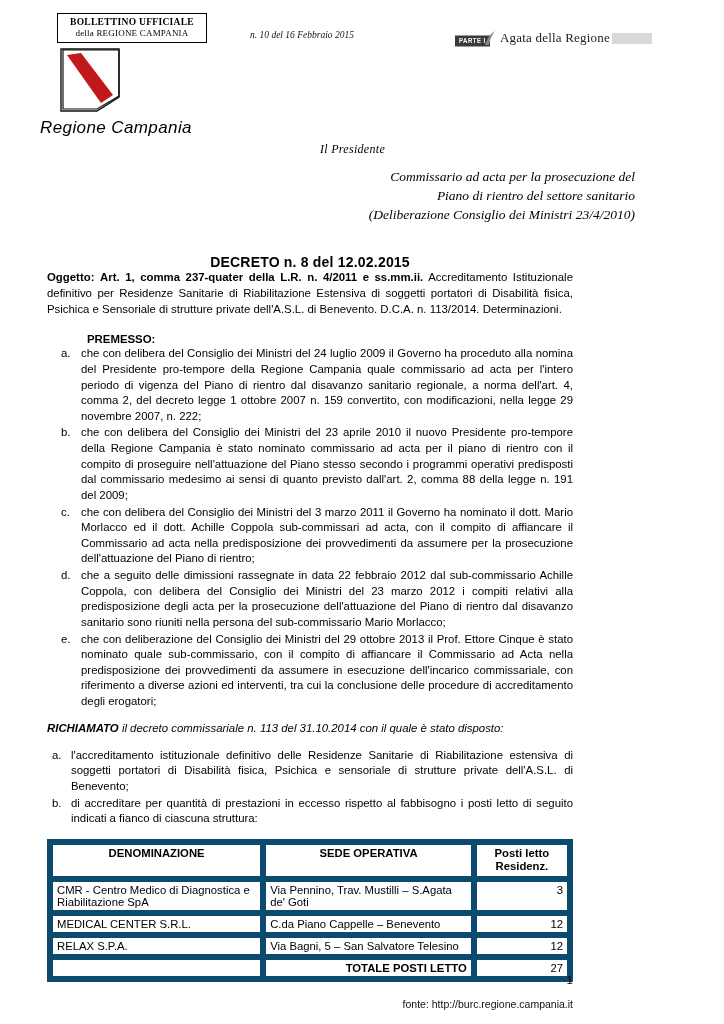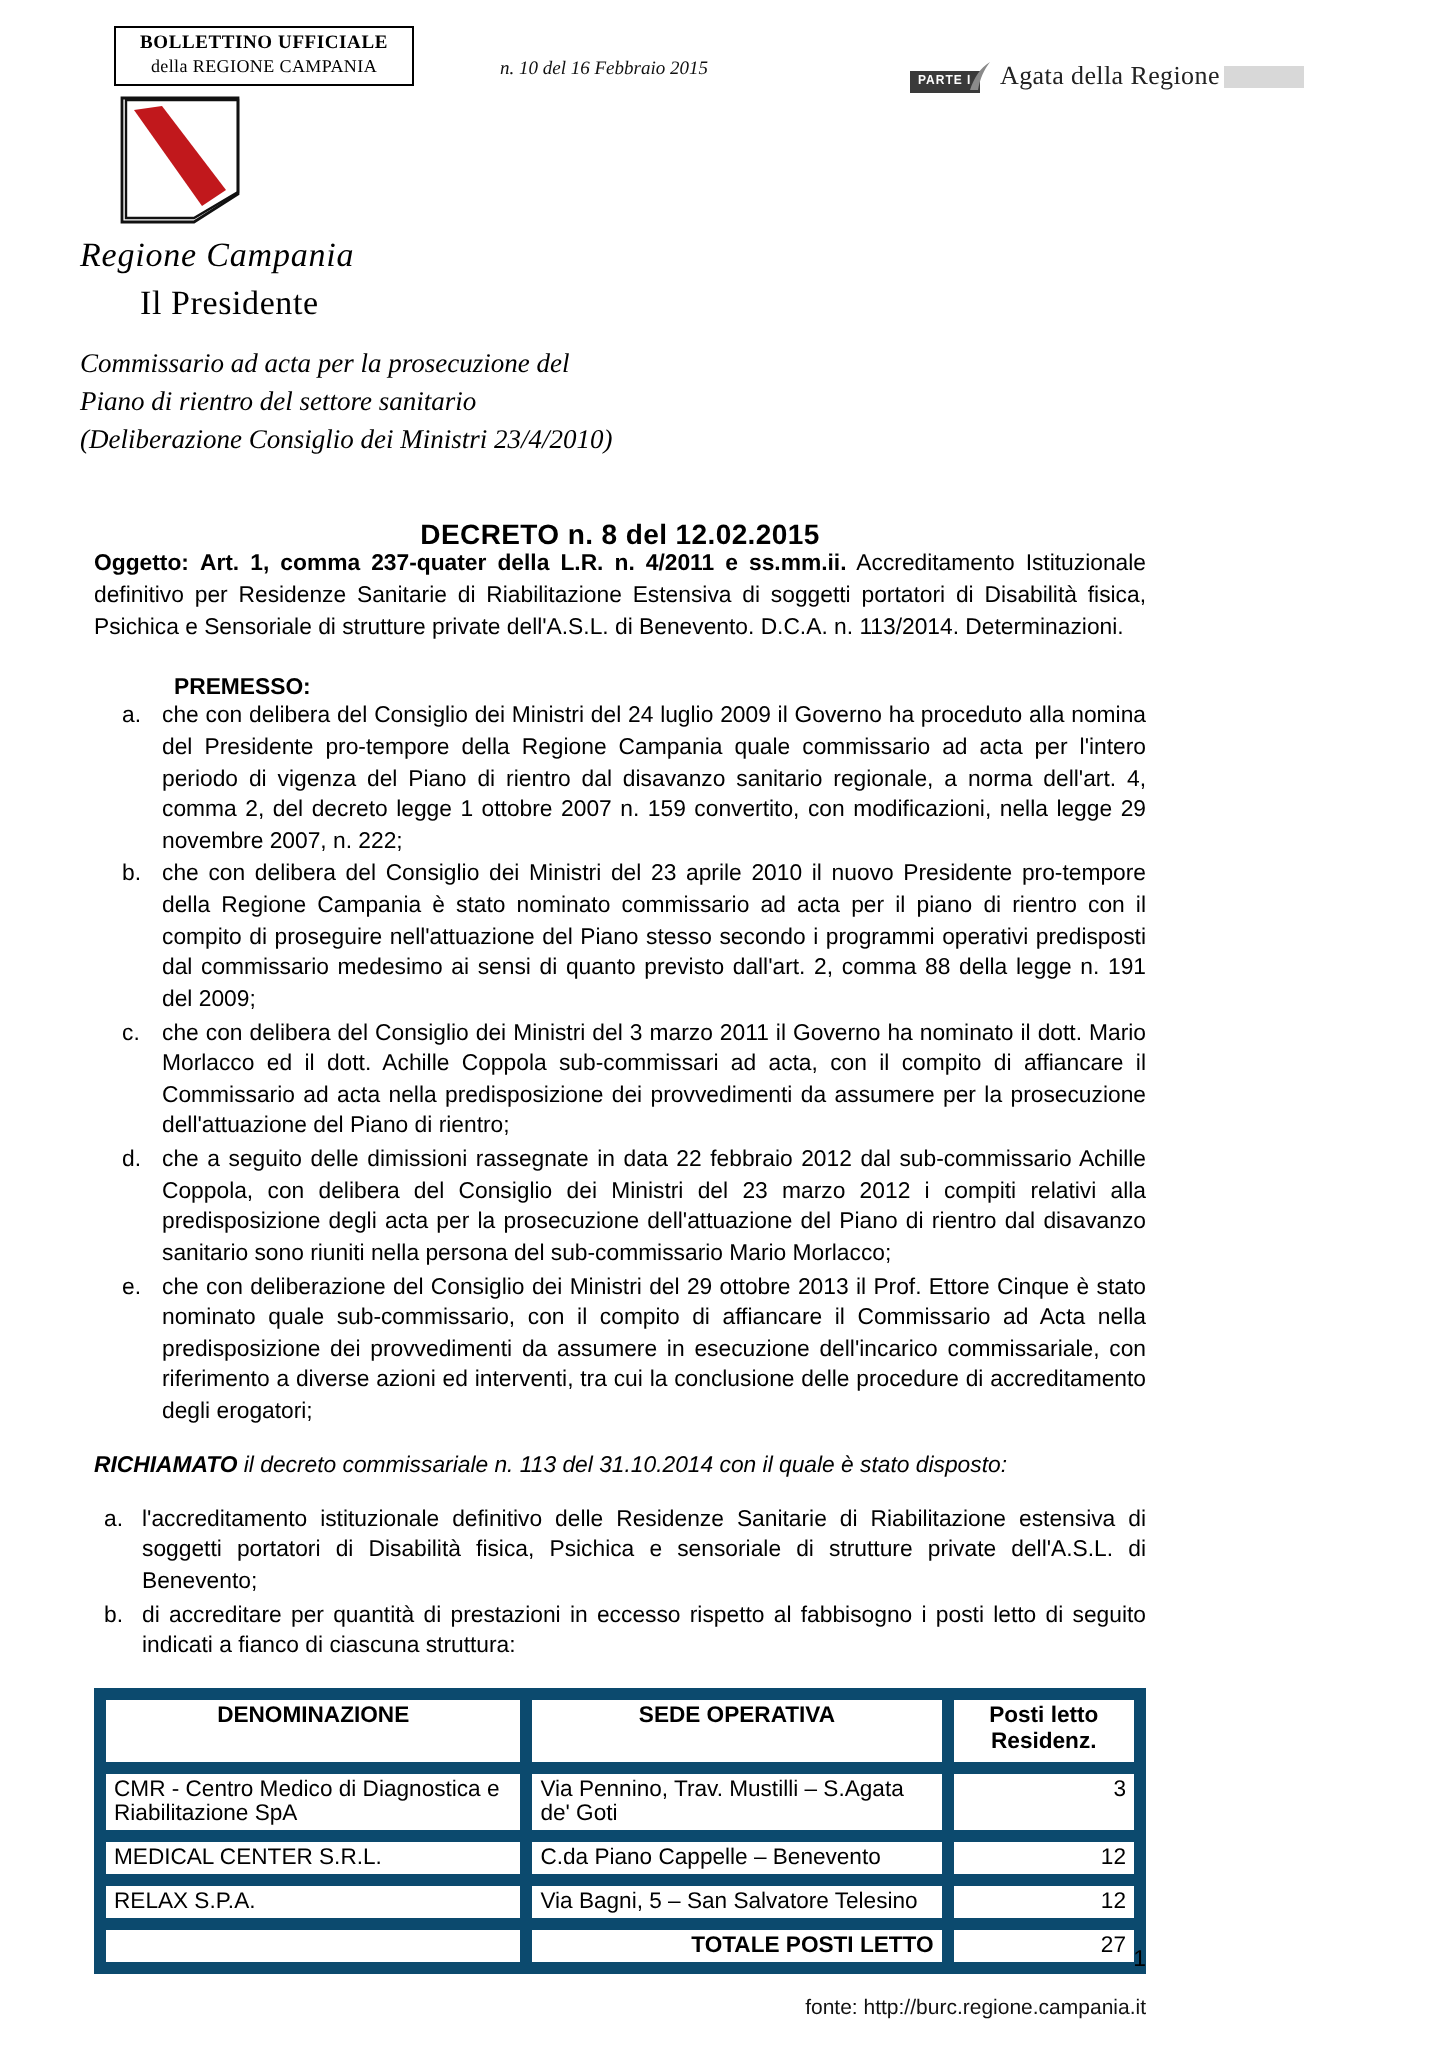--- a/index.html
+++ b/index.html
@@ -96,38 +96,41 @@
   .logo {
     position: absolute;
     left: 57px;
     top: 47px;
     width: 66px;
     height: 66px;
   }
 
   
   .region-title {
-    font-family: Liberation Serif, serif;
+    font-family: Liberation Sans, sans-serif;
     font-style: italic;
     font-size: 17px;
     margin: 0 0 0 40px;
     letter-spacing: 0.4px;
   }
   .president-title {
     font-family: "Liberation Serif", serif;
-    font-size: 17px;
+    font-style: italic;
+    font-size: 12px;
     margin: 4px 0 0 70px;
     letter-spacing: 0.3px;
+    text-align: center;
   }
   .commissario-block {
     font-family: "Liberation Serif", serif;
     font-style: italic;
     font-size: 13.5px;
     line-height: 1.42;
     margin: 10px 0 0 40px;
+    text-align: right;
   }
 
   
   .content {
     padding: 0 62px 0 47px;
   }
   .decreto {
     text-align: center;
     font-weight: bold;
     font-size: 14px;

